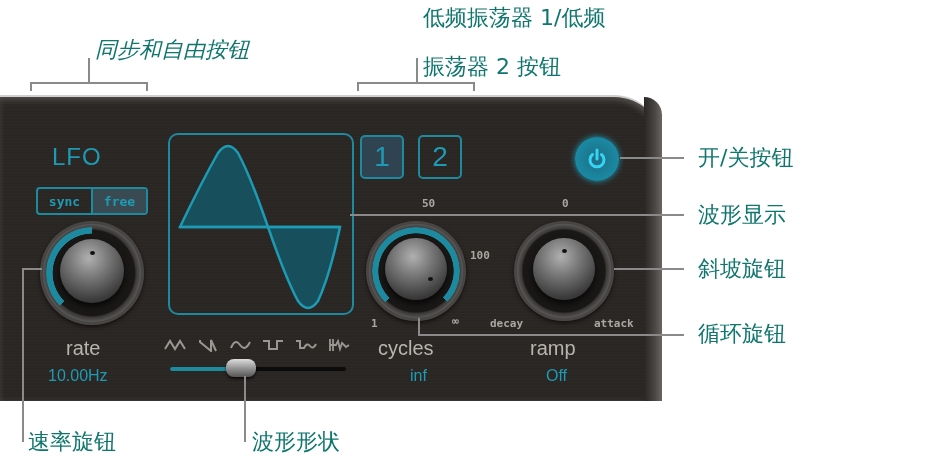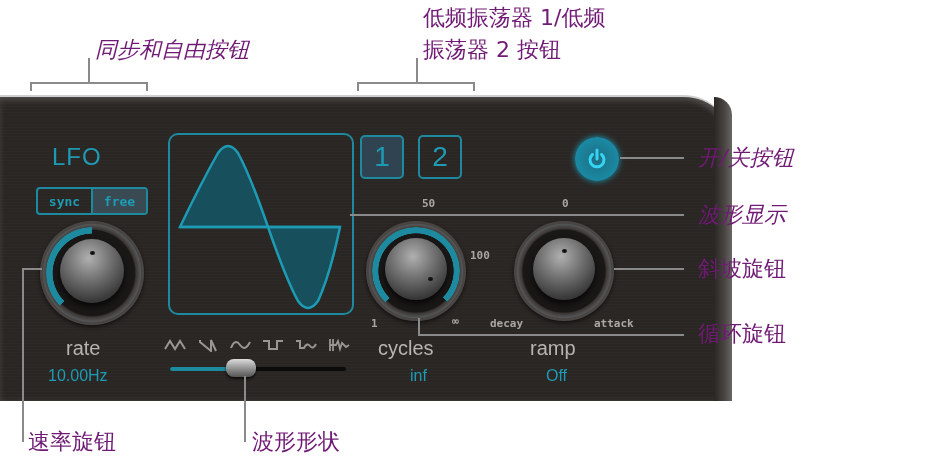--- a/index.html
+++ b/index.html
@@ -1,17 +1,17 @@
 <!DOCTYPE html>
 <html><head>
 <meta charset="utf-8">
 <style>
   html,body{margin:0;padding:0;background:#fff;}
   body{width:950px;height:463px;position:relative;overflow:hidden;font-family:"DejaVu Sans","Liberation Sans",sans-serif;}
-  .panel{position:absolute;left:0;top:95px;width:732px;height:304px;background:#2a2624;
+  .panel{position:absolute;left:0;top:95px;width:662px;height:304px;background:#2a2624;
     border-top:2px solid #cfcfcf;border-top-right-radius:48px;
     box-shadow:inset -6px 0 6px rgba(255,255,255,0.10), inset 0 4px 6px rgba(255,255,255,0.12);
     background-image:repeating-linear-gradient(0deg,rgba(255,255,255,0.015) 0 1px,transparent 1px 3px);}
   .panel-edge{position:absolute;right:0;top:0;width:18px;height:100%;border-top-right-radius:46px;
     background:linear-gradient(90deg,#2a2624,#4a4644 60%,#6a6664);}
   .lfo-title{position:absolute;left:52px;top:46px;font-size:24px;color:#1e9bb4;letter-spacing:1px;font-family:"Liberation Sans",sans-serif;}
   .syncfree{position:absolute;left:36px;top:90px;width:108px;height:24px;border:2px solid #1e8aa0;border-radius:4px;display:flex;overflow:hidden;}
   .syncfree div{flex:1;display:flex;align-items:center;justify-content:center;font-size:13px;font-weight:bold;color:#1e9bb4;font-family:"DejaVu Sans Mono",monospace;}
   .syncfree .sync{border-right:2px solid #1e8aa0;}
   .syncfree .free{background:#3a4a52;}
@@ -28,21 +28,21 @@
   .tick{position:absolute;font-size:11px;color:#aaa6a2;font-family:"DejaVu Sans Mono",monospace;font-weight:bold;}
   .wave-display{position:absolute;left:168px;top:36px;width:182px;height:178px;border:2px solid #1e8aa0;border-radius:10px;}
   .numbtn{position:absolute;top:38px;width:44px;height:44px;border:2px solid #1e8aa0;border-radius:5px;display:flex;align-items:center;justify-content:center;font-size:28px;color:#1e9bb4;font-family:"Liberation Sans",sans-serif;box-sizing:border-box;}
   .numbtn.active{background:#2f4450;}
   .power{position:absolute;left:575px;top:40px;width:44px;height:44px;border-radius:50%;background:radial-gradient(circle,#1e6c82 0%,#1a8aa4 70%,#1e9bb4 100%);box-shadow:0 0 6px #1e9bb4;display:flex;align-items:center;justify-content:center;}
   .shapes{position:absolute;left:162px;top:238px;width:190px;height:20px;display:flex;justify-content:space-between;}
   .shapes span{width:26px;height:20px;display:flex;align-items:center;justify-content:center;}
   .slider-track{position:absolute;left:170px;top:270px;width:176px;height:4px;background:#0c0b0b;border-radius:2px;}
   .slider-fill{position:absolute;left:0;top:0;height:4px;width:70px;background:#1e8aa0;border-radius:2px;}
   .slider-thumb{position:absolute;left:226px;top:262px;width:30px;height:18px;border-radius:8px;background:linear-gradient(#ddd,#888 60%,#555);box-shadow:0 2px 3px rgba(0,0,0,0.7);}
-  .callout{position:absolute;font-size:22px;color:#701a75;font-family:"DejaVu Sans","Liberation Sans",sans-serif;white-space:nowrap;line-height:32px;}
+  .callout{position:absolute;font-size:22px;color:#0f766e;font-family:"DejaVu Sans","Liberation Sans",sans-serif;white-space:nowrap;line-height:32px;}
   .line{position:absolute;background:#8a8a8a;}
 </style>
 </head>
 <body>
 
 <div class="panel">
   <div class="panel-edge"></div>
 
   <div class="lfo-title">LFO</div>
 
@@ -152,19 +152,19 @@
 <div class="line" style="left:614px;top:268px;width:70px;height:2px;"></div>
 <div class="line" style="left:418px;top:334px;width:266px;height:2px;"></div>
 <div class="line" style="left:418px;top:318px;width:2px;height:18px;"></div>
 
 <div class="line" style="left:22px;top:268px;width:2px;height:174px;"></div>
 <div class="line" style="left:22px;top:268px;width:20px;height:2px;"></div>
 <div class="line" style="left:244px;top:376px;width:2px;height:66px;"></div>
 
 <div class="callout" style="left:95px;top:34px;font-style:italic;">同步和自由按钮</div>
 <div class="callout" style="left:423px;top:2px;">低频振荡器 1/低频</div>
-<div class="callout" style="left:423px;top:34px;">振荡器 2 按钮</div>
-<div class="callout" style="left:698px;top:142px;font-style:italic;">开/关按钮</div>
-<div class="callout" style="left:698px;top:199px;font-style:italic;">波形显示</div>
+<div class="callout" style="left:423px;top:51px;">振荡器 2 按钮</div>
+<div class="callout" style="left:698px;top:142px;">开/关按钮</div>
+<div class="callout" style="left:698px;top:199px;">波形显示</div>
 <div class="callout" style="left:698px;top:253px;">斜坡旋钮</div>
 <div class="callout" style="left:698px;top:318px;">循环旋钮</div>
 <div class="callout" style="left:28px;top:426px;">速率旋钮</div>
 <div class="callout" style="left:252px;top:426px;">波形形状</div>
 
 </body></html>

